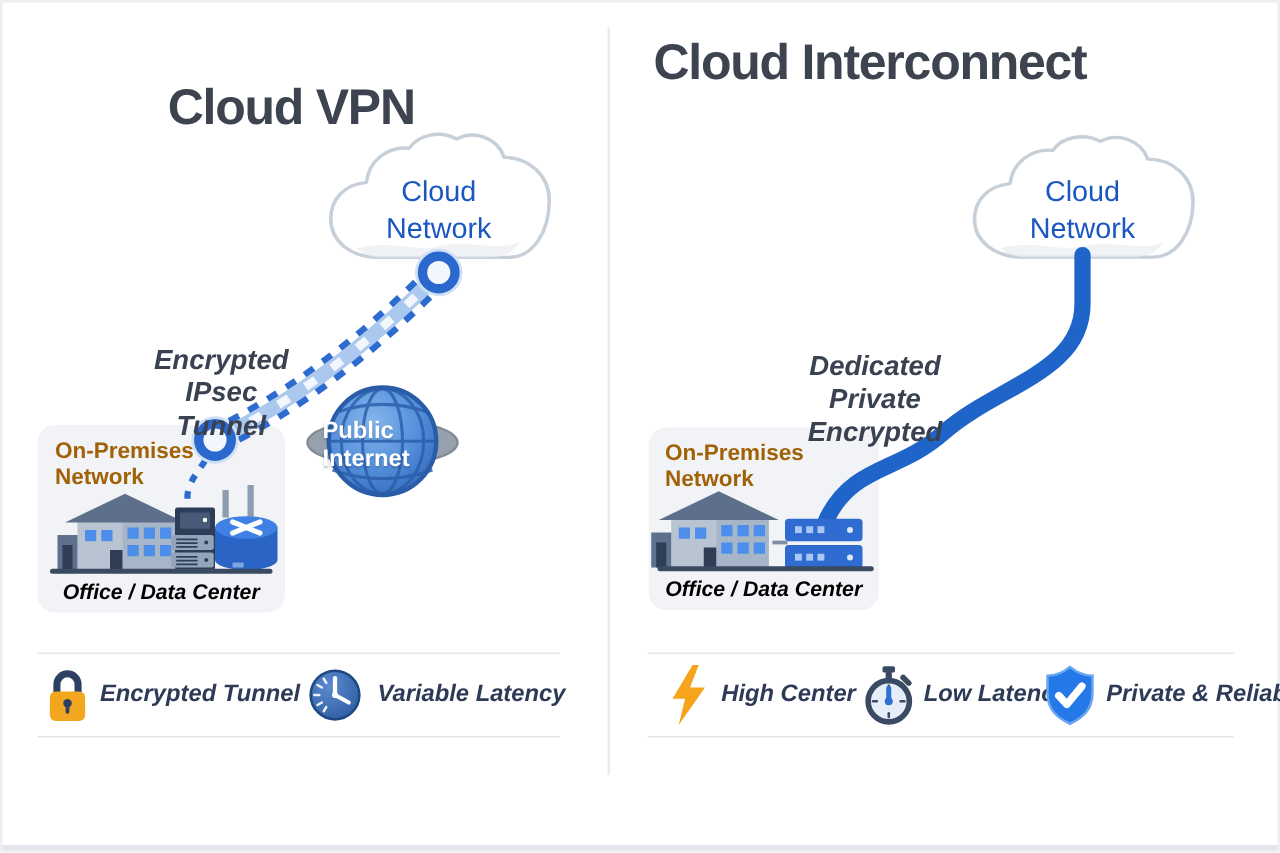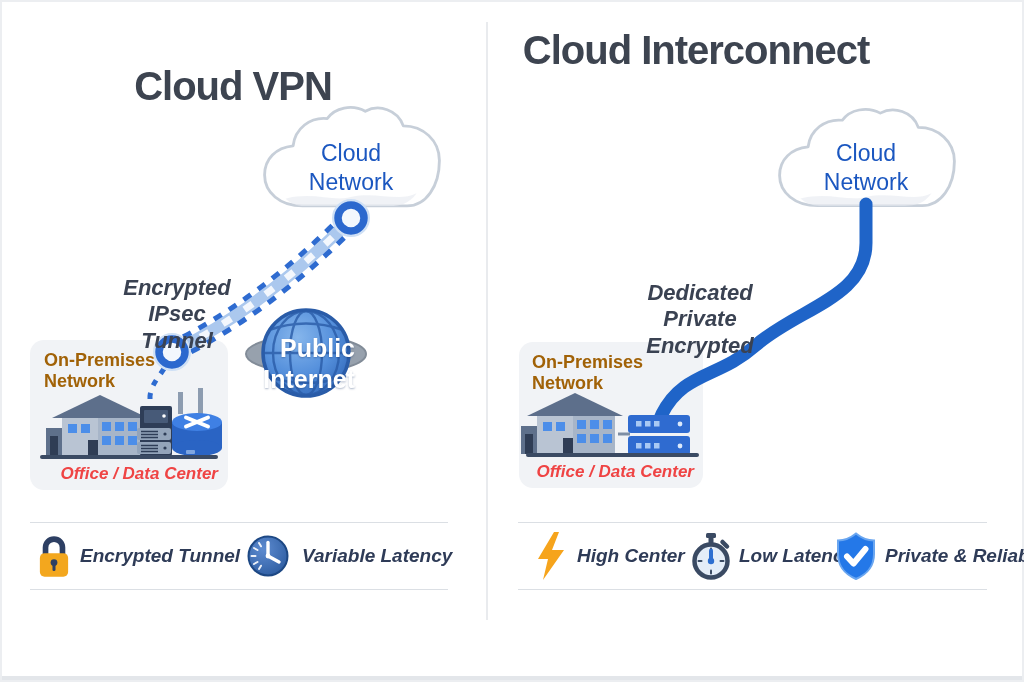--- a/index.html
+++ b/index.html
@@ -16,31 +16,31 @@
   }
   .cloud-label{
     font-size:23px;line-height:1.25;font-weight:400;color:#1b57c0;
     text-align:center;white-space:pre-line;
   }
   .path-label{
     font-size:22px;line-height:1.2;font-weight:700;font-style:italic;color:#3a4252;
     text-align:center;white-space:pre-line;
   }
   .internet-label{
-    font-size:25px;line-height:1.22;font-weight:700;color:#ffffff;
-    text-align:right;white-space:pre-line;text-shadow:0 1px 2px rgba(20,50,100,.35);
+    font-size:19px;line-height:1.22;font-weight:700;color:#ffffff;
+    text-align:left;white-space:pre-line;text-shadow:0 1px 2px rgba(20,50,100,.35);
   }
   .card{
     position:absolute;background:#f1f3f6;border-radius:14px;
   }
   .card-title{
     font-size:18px;line-height:1.15;font-weight:700;color:#a16207;white-space:pre-line;
   }
   .card-caption{
-    font-size:17px;font-weight:700;font-style:italic;color:#ef4444;text-align:right;white-space:nowrap;
+    font-size:17px;font-weight:700;font-style:italic;color:#000000;text-align:center;white-space:nowrap;
   }
   .sep{position:absolute;height:0;border-top:1.5px solid #dbdfe4;}
   .vdivider{position:absolute;width:2px;background:#e9ebee;}
   .feature{
     position:absolute;display:flex;align-items:center;height:50px;gap:10px;
   }
   .feature-label{
     font-size:19px;font-weight:700;font-style:italic;color:#2e3b57;white-space:nowrap;
   }
   svg{display:block;}

